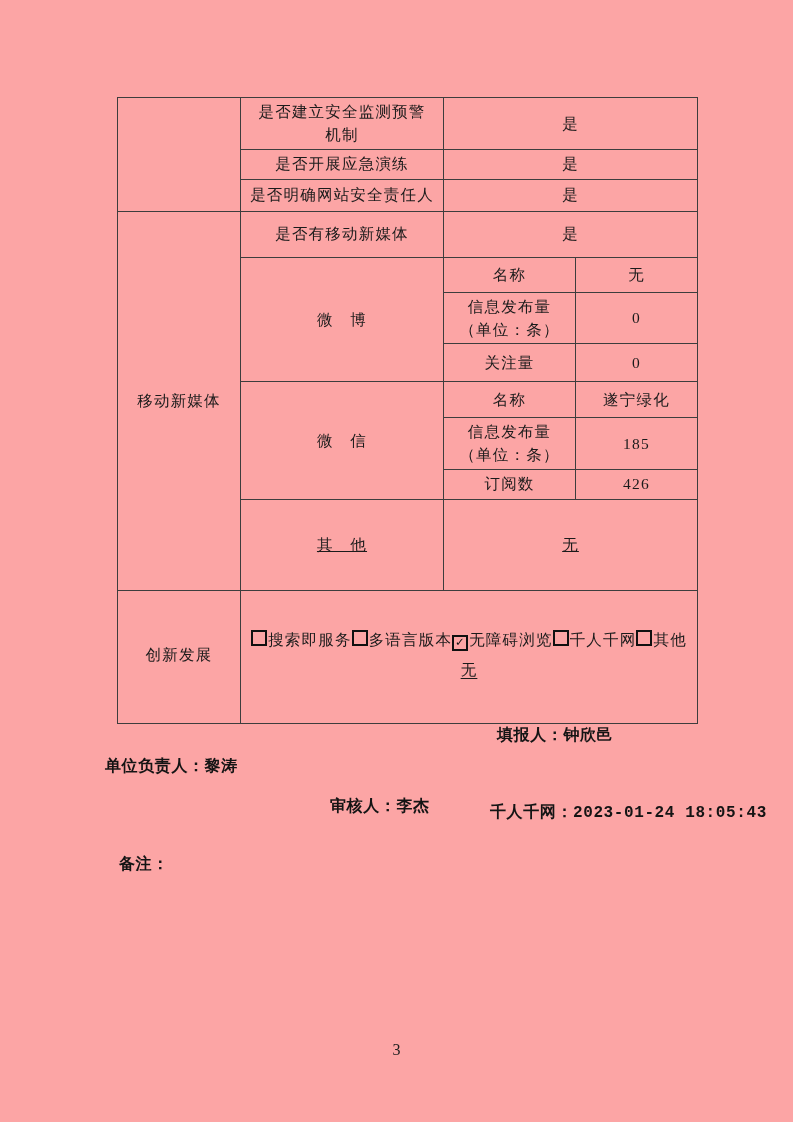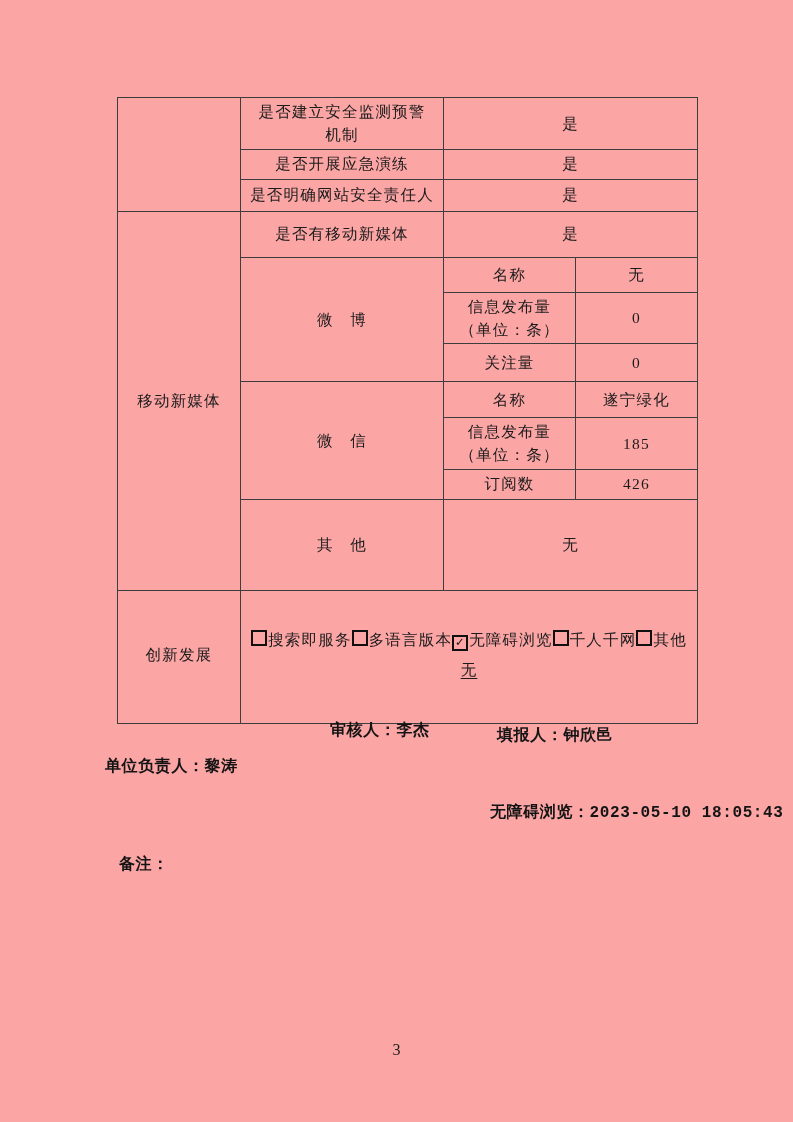--- a/index.html
+++ b/index.html
@@ -39,21 +39,21 @@
   tr.r1  { height: 49px; }
   tr.r2  { height: 30px; font-family: Liberation Serif, serif; }
   tr.r3  { height: 32px; }
   tr.r4  { height: 46px; }
   tr.r5  { height: 35px; }
   tr.r6  { height: 51px; }
   tr.r7  { height: 38px; }
   tr.r8  { height: 36px; }
   tr.r9  { height: 49px; }
   tr.r10 { height: 30px; }
-  tr.r11 { height: 91px; }
+  tr.r11 { height: 91px; text-decoration: underline; }
   tr.r12 { height: 133px; font-family: Liberation Mono, monospace; }
 
   
   td.innov-cell {
     text-align: left;
     padding-left: 22px;
     padding-right: 6px;
     margin-left: 48px;
   }
   .innov-line { white-space: nowrap; letter-spacing: 1.2px; }
@@ -82,21 +82,21 @@
   .f {
     position: absolute;
     font-weight: bold;
     font-size: 16px;
     letter-spacing: 0.6px;
     white-space: nowrap;
     color: #141414;
     font-family: Liberation Mono, monospace;
   }
   .f-unit-head { left: 105px; top: 756px; }
-  .f-reviewer  { left: 330px; top: 720px; }
+  .f-reviewer  { left: 330px; top: 796px; }
   .f-filler    { left: 497px; top: 725px; text-align: center; }
   .f-phone     { left: 105px; top: 805px; }
   .f-date      { left: 490px; top: 802px; }
   .f-remarks   { left: 119px; top: 854px; }
 
   .page-number {
     position: absolute;
     left: 0;
     top: 1041px;
     width: 100%;
@@ -187,18 +187,18 @@
           </div>
           <span class="innov-other">无</span>
         </td>
       </tr>
     </tbody>
   </table>
 
   <div class="f f-unit-head"><span>单位负责人：</span><span>黎涛</span></div>
   <div class="f f-reviewer"><span>审核人：</span><span>李杰</span></div>
   <div class="f f-filler"><span>填报人：</span><span>钟欣邑</span></div>
-  <div class="f f-date"><span>无障碍浏览：</span><span>2023-05-10 18:05:43</span></div>
+  <div class="f f-date"><span>千人千网：</span><span>2023-01-24 18:05:43</span></div>
   <div class="f f-remarks"><span>备注：</span></div>
 
   <div class="page-number">3</div>
 
 </div>
 
 </body></html>

